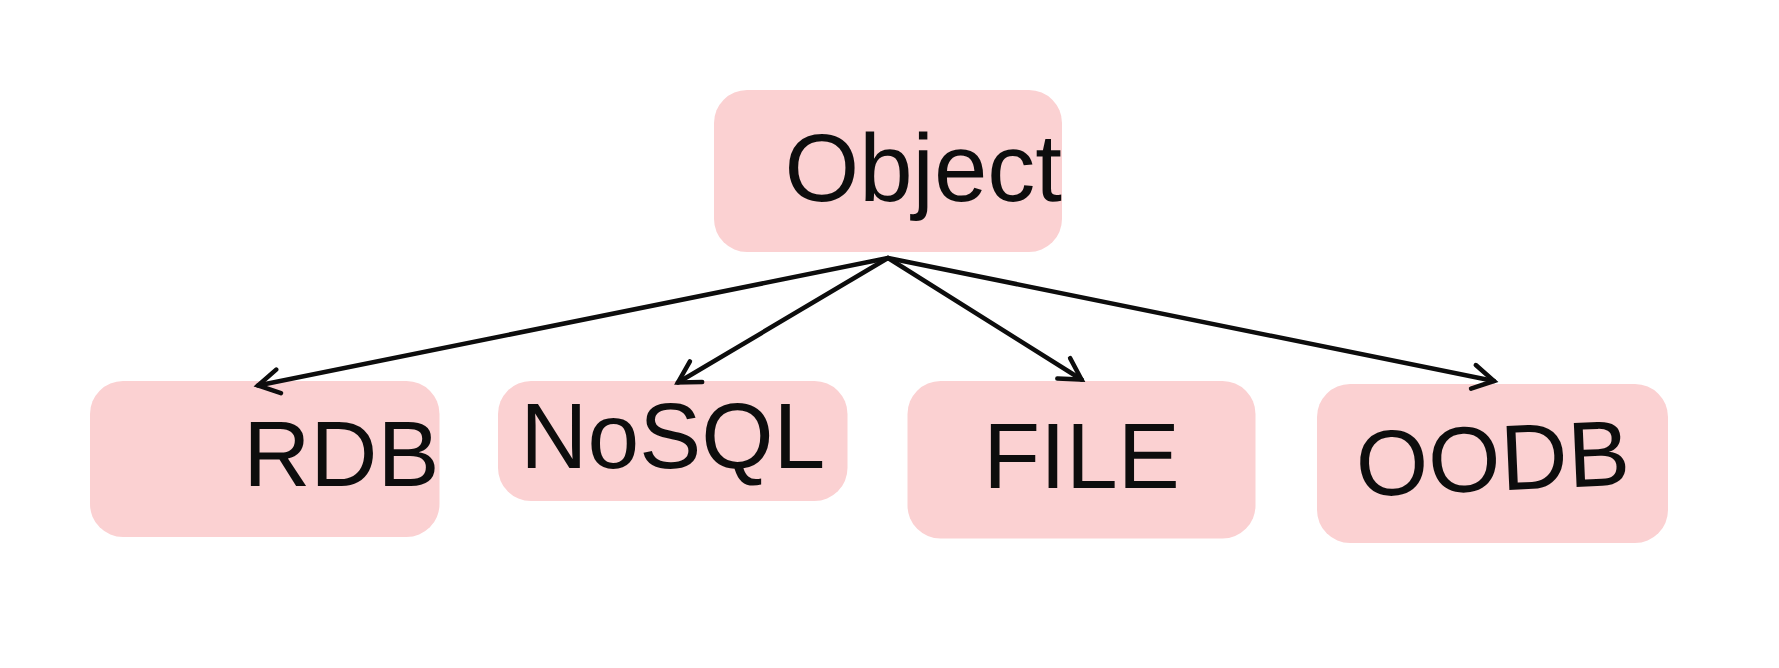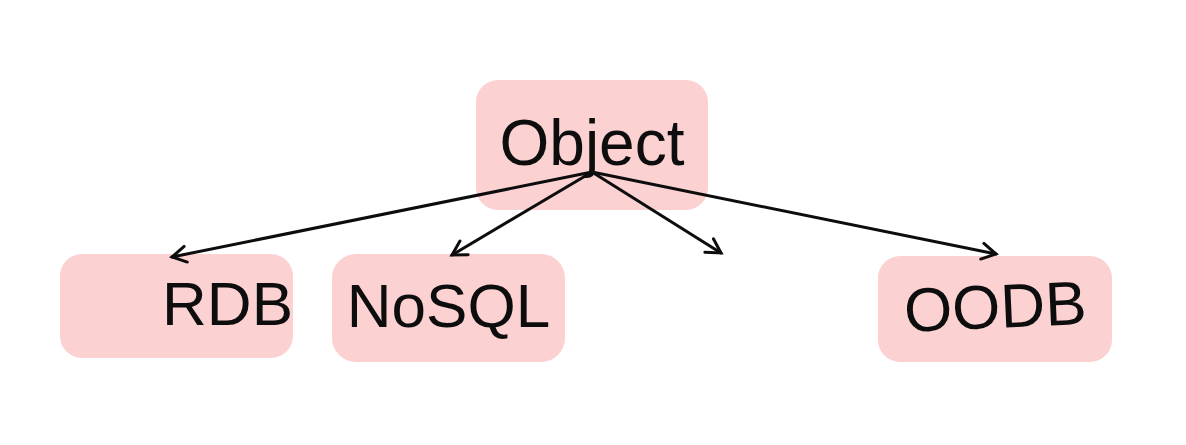--- a/index.html
+++ b/index.html
@@ -27,24 +27,24 @@
     justify-content: center;
     color: var(--text);
   }
   .node .label {
     font-size: 62px;
     line-height: 1;
     color: var(--text);
     white-space: nowrap;
     padding-bottom: 4px;
   }
-  .node-root { left: 476px; top: 80px;  width: 232px; height: 130px; }
+  .node-root { left: 476px; top: 60px;  width: 232px; height: 108px; justify-content: flex-end; }
   .node-root .label { font-size: 64px; }
   .node-c0   { left: 60px;  top: 254px; width: 233px; height: 104px; justify-content: flex-end; }
-  .node-c1   { left: 332px; top: 254px; width: 233px; height: 108px; border-radius: 24px; }
+  .node-c1   { left: 332px; top: 254px; width: 233px; height: 80px; }
   .node-c2   { left: 605px; top: 254px; width: 232px; height: 105px; }
   .node-c3   { left: 878px; top: 256px; width: 234px; height: 106px; }
   .node-c3 .label { transform: rotate(-2.5deg); }
   svg.edges {
     position: absolute;
     left: 0; top: 0;
     width: 1186px; height: 445px;
     pointer-events: none;
   }
   svg.edges line {
@@ -70,20 +70,23 @@
   </div>
 
   <div class="node node-c0">
     <span class="label">RDB</span>
   </div>
 
   <div class="node node-c1">
     <span class="label">NoSQL</span>
   </div>
 
+  <div class="node node-c2">
+    <span class="label">FILE</span>
+  </div>
 
   <div class="node node-c3">
     <span class="label">OODB</span>
   </div>
 
   <svg class="edges" viewBox="0 0 1186 445" xmlns="http://www.w3.org/2000/svg">
     <defs>
       <marker id="openArrow" markerUnits="userSpaceOnUse" markerWidth="30" markerHeight="30" refX="19" refY="13" orient="auto">
         <path class="head" d="M5,5 L19,13 L5,21"></path>
       </marker>

